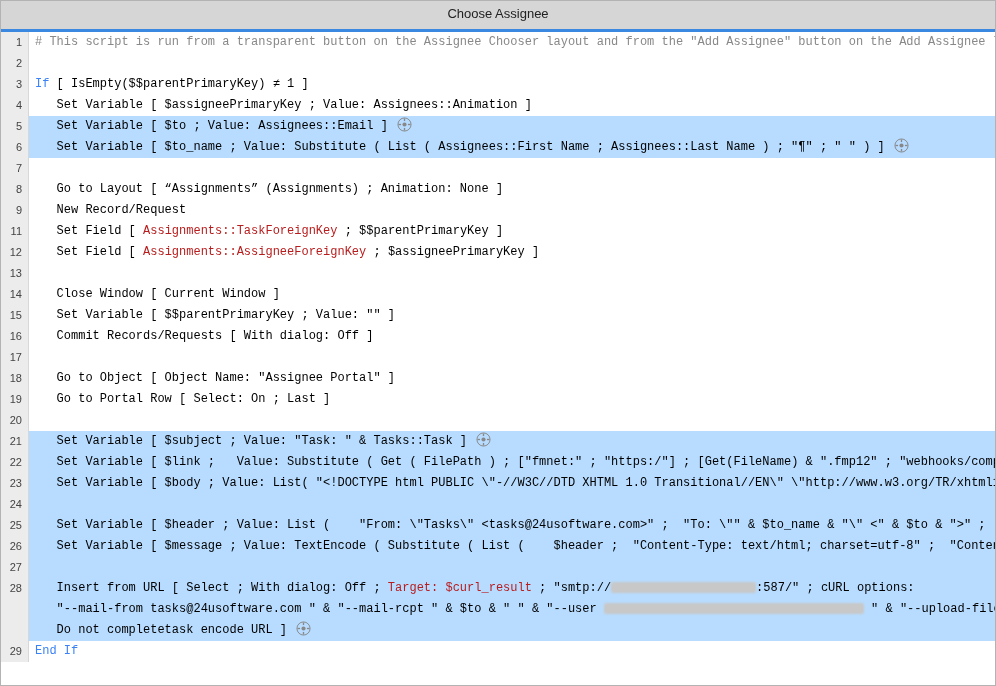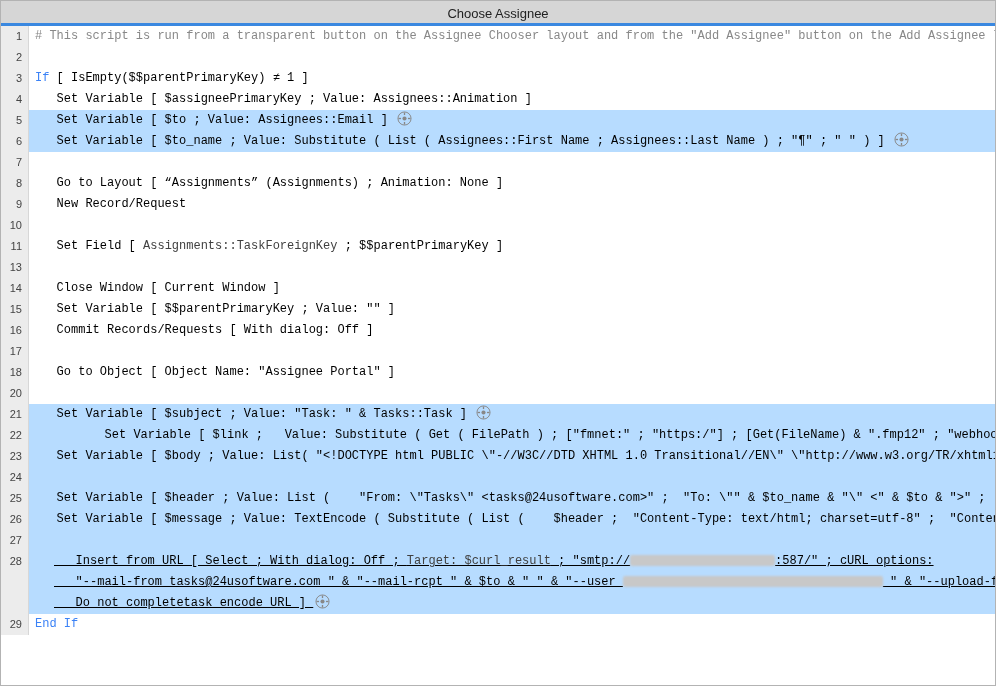--- a/index.html
+++ b/index.html
@@ -7,21 +7,21 @@
     font-family: Monaco, "Lucida Console", "Courier New", monospace;
     font-size: 12px;
     background: #fff;
     color: #000;
     width: 996px;
     height: 686px;
     overflow: hidden;
     border: 1px solid #b3b3b3;
   }
   .title-bar {
-    height: 25px;
+    height: 31px;
     background: #d6d6d6;
     border-bottom: 3px solid #3a88e0;
     text-align: center;
     line-height: 25px;
     font-family: -apple-system, "Helvetica Neue", Arial, sans-serif;
     font-size: 13px;
     color: #222;
   }
   .editor {
     height: calc(100% - 28px);
@@ -50,21 +50,21 @@
     flex: 1 1 auto;
     padding-left: 6px;
     white-space: pre;
     overflow: hidden;
     color: #000;
   }
   .sel { background: #b7dcff; }
   .sel .gutter { background: #ececec; } 
   .comment { color: #888; }
   .kw { color: #3b82f6; }
-  .field { color: #404040; }
+  .field { color: #b91c1c; }
   .redacted {
     display: inline-block;
     height: 11px;
     background: #c8c8c8;
     border-radius: 2px;
     filter: blur(1px);
     vertical-align: middle;
   }
   .gear {
     display: inline-block;
@@ -130,28 +130,28 @@
   </div>
   <div class="line">
     <div class="gutter">8</div>
     <div class="code">   Go to Layout [ “Assignments” (Assignments) ; Animation: None ]</div>
   </div>
   <div class="line">
     <div class="gutter">9</div>
     <div class="code">   New Record/Request</div>
   </div>
   <div class="line">
-    <div class="gutter">10</div>
-    <div class="code"> </div>
-  </div>
-  <div class="line">
     <div class="gutter">11</div>
     <div class="code"><span>   Set Field [ </span><span class="field">Assignments::TaskForeignKey</span><span> ; $$parentPrimaryKey ]</span></div>
   </div>
   <div class="line">
+    <div class="gutter">12</div>
+    <div class="code"><span>   Set Field [ </span><span class="field">Assignments::AssigneeForeignKey</span><span> ; $assigneePrimaryKey ]</span></div>
+  </div>
+  <div class="line">
     <div class="gutter">13</div>
     <div class="code"> </div>
   </div>
   <div class="line">
     <div class="gutter">14</div>
     <div class="code">   Close Window [ Current Window ]</div>
   </div>
   <div class="line">
     <div class="gutter">15</div>
     <div class="code">   Set Variable [ $$parentPrimaryKey ; Value: "" ]</div>
@@ -160,39 +160,43 @@
     <div class="gutter">16</div>
     <div class="code">   Commit Records/Requests [ With dialog: Off ]</div>
   </div>
   <div class="line">
     <div class="gutter">17</div>
     <div class="code"> </div>
   </div>
   <div class="line">
     <div class="gutter">18</div>
     <div class="code">   Go to Object [ Object Name: "Assignee Portal" ]</div>
+  </div>
+  <div class="line">
+    <div class="gutter">19</div>
+    <div class="code">   Go to Portal Row [ Select: On ; Last ]</div>
   </div>
   <div class="line">
     <div class="gutter">20</div>
     <div class="code"> </div>
   </div>
   <div class="line sel">
     <div class="gutter">21</div>
     <div class="code"><span>   Set Variable [ $subject ; Value: "Task: " &amp; Tasks::Task ] </span><span class="gear"><svg viewBox="0 0 16 16">
             <circle cx="8" cy="8" r="7" fill="none" stroke="#888" stroke-width="1"></circle>
             <circle cx="8" cy="8" r="2.2" fill="#888"></circle>
             <g fill="#888">
               <rect x="7.3" y="1.5" width="1.4" height="2.8"></rect>
               <rect x="7.3" y="11.7" width="1.4" height="2.8"></rect>
               <rect x="1.5" y="7.3" width="2.8" height="1.4"></rect>
               <rect x="11.7" y="7.3" width="2.8" height="1.4"></rect>
             </g>
           </svg></span></div>
   </div>
-  <div class="line sel" style="align-items:stretch;gap:48px;">
+  <div class="line sel" style="align-items:stretch;">
     <div class="gutter">22</div>
     <div class="code" style="display:flex;flex-direction:row;">
       <span>   Set Variable [ $link ;</span>
       <span><span>   Value: Substitute ( Get ( FilePath ) ; ["fmnet:" ; "https:/"] ; [Get(FileName) &amp; ".fmp12" ; "webhooks/completetask.php?id=" &amp; Get(Recor… </span></span>
     </div>
   </div>
   <div class="line sel">
     <div class="gutter">23</div>
     <div class="code"><span>   Set Variable [ $body ; Value: List( "&lt;!DOCTYPE html PUBLIC \"-//W3C//DTD XHTML 1.0 Transitional//EN\" \"http://www.w3.org/TR/xhtml1/DTD/… </span></div>
   </div>
@@ -205,23 +209,23 @@
     <div class="code"><span>   Set Variable [ $header ; Value: List (    "From: \"Tasks\" &lt;tasks@24usoftware.com&gt;" ;  "To: \"" &amp; $to_name &amp; "\" &lt;" &amp; $to &amp; "&gt;" ;  "Subj… </span></div>
   </div>
   <div class="line sel">
     <div class="gutter">26</div>
     <div class="code"><span>   Set Variable [ $message ; Value: TextEncode ( Substitute ( List (    $header ;  "Content-Type: text/html; charset=utf-8" ;  "Content-Tran… </span></div>
   </div>
   <div class="line sel">
     <div class="gutter">27</div>
     <div class="code"> </div>
   </div>
-  <div class="line sel" style="align-items:stretch;gap:19px;">
+  <div class="line sel" style="align-items:stretch;">
     <div class="gutter">28</div>
-    <div class="code" style="display:flex;flex-direction:column;text-decoration:underline;">
+    <div class="code" style="display:flex;flex-direction:column;">
       <span><span>   Insert from URL [ Select ; With dialog: Off ; </span><span class="field">Target: $curl_result</span><span> ; "smtp://</span><span class="redacted" style="width:145px;"></span><span>:587/" ; cURL options:</span></span>
       <span><span>   "--mail-from tasks@24usoftware.com " &amp; "--mail-rcpt " &amp; $to &amp; " " &amp; "--user </span><span class="redacted" style="width:260px;"></span><span> " &amp; "--upload-file $mess…</span></span>
       <span><span>   Do not completetask encode URL ] </span><span class="gear"><svg viewBox="0 0 16 16">
               <circle cx="8" cy="8" r="7" fill="none" stroke="#888" stroke-width="1"></circle>
               <circle cx="8" cy="8" r="2.2" fill="#888"></circle>
               <g fill="#888">
                 <rect x="7.3" y="1.5" width="1.4" height="2.8"></rect>
                 <rect x="7.3" y="11.7" width="1.4" height="2.8"></rect>
                 <rect x="1.5" y="7.3" width="2.8" height="1.4"></rect>
                 <rect x="11.7" y="7.3" width="2.8" height="1.4"></rect>

